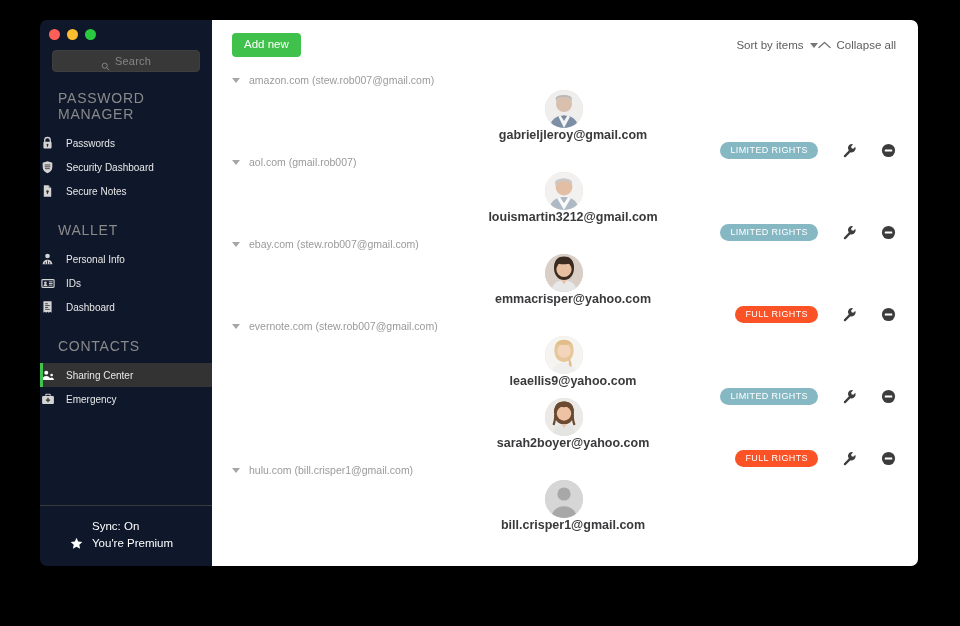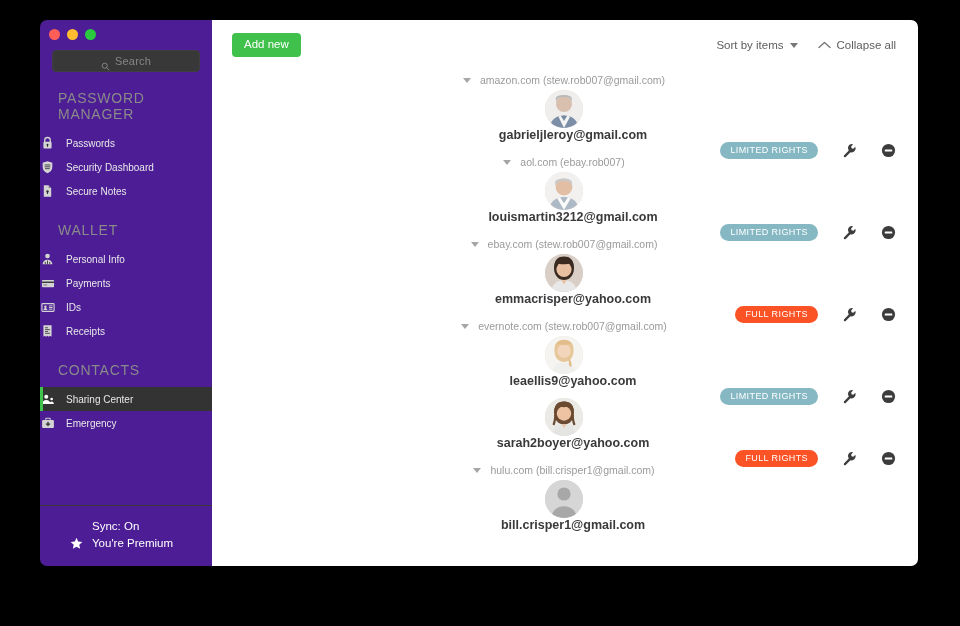--- a/index.html
+++ b/index.html
@@ -22,21 +22,21 @@
     height: 546px;
     border-radius: 7px;
     overflow: hidden;
     display: flex;
     box-shadow: 0 6px 26px rgba(0,0,0,0.65);
   }
 
   
   .sidebar {
     width: 172px;
-    background: #4c1d95;
+    background: #0f172a;
     display: flex;
     flex-direction: column;
     flex: 0 0 172px;
     position: relative;
   }
   .titlebar {
     height: 28px;
     display: flex;
     align-items: center;
     padding: 0 0 0 9px;
@@ -157,21 +157,21 @@
     padding: 6px 12px 7px 12px;
     cursor: pointer;
     font-family: inherit;
     line-height: 1;
     text-align: right;
   }
   .toolbar-right {
     margin-left: auto;
     display: flex;
     align-items: flex-end;
-    gap: 20px;
+    gap: 0;
     color: #5d5d5d;
     font-size: 11.5px;
   }
   .sort-ctl, .collapse-ctl {
     display: flex;
     align-items: center;
     gap: 6px;
     cursor: pointer;
   }
   .caret-down {
@@ -186,21 +186,20 @@
   .list { padding: 0 22px 0 20px; }
 
   .group-head {
     display: flex;
     align-items: center;
     gap: 9px;
     height: 20px;
     color: #9a9a9a;
     font-size: 10.5px;
     cursor: pointer;
-    justify-content: center;
   }
   .group-head .tri {
     width: 0; height: 0;
     border-left: 4px solid transparent;
     border-right: 4px solid transparent;
     border-top: 5px solid #a6a6a6;
     display: block;
   }
 
   .row {
@@ -322,51 +321,41 @@
           <span class="ico">
             <svg viewBox="0 0 14 15" width="13" height="14">
               <circle cx="7" cy="4.3" r="2.5" fill="#d4d4d4"></circle>
               <path d="M1.8 13.2c0-2.9 2.3-5 5.2-5s5.2 2.1 5.2 5z" fill="#d4d4d4"></path>
               <path d="M4.6 13.2v-2.6M9.4 13.2v-2.6M7 13.2V9.1" stroke="#2b2b2b" stroke-width="0.9"></path>
             </svg>
           </span>
           <span>Personal Info</span>
         </div>
 
-        <div class="nav-item">
-          <span class="ico">
-            <svg viewBox="0 0 16 15" width="14" height="13">
-              <rect x="1" y="3.4" width="14" height="8.4" rx="1" fill="#d4d4d4"></rect>
-              <rect x="1" y="5.3" width="14" height="1.5" fill="#2b2b2b"></rect>
-              <rect x="2.6" y="8.4" width="4.4" height="1.5" fill="#8d8d8d"></rect>
-            </svg>
-          </span>
-          <span>Payments</span>
-        </div>
 
         <div class="nav-item">
           <span class="ico">
             <svg viewBox="0 0 16 15" width="14" height="13">
               <rect x="1" y="3" width="14" height="9" rx="1" fill="none" stroke="#d4d4d4" stroke-width="1.3"></rect>
               <circle cx="5" cy="6.6" r="1.5" fill="#d4d4d4"></circle>
               <path d="M2.8 10.3c0-1.3 1-2.1 2.2-2.1s2.2.8 2.2 2.1z" fill="#d4d4d4"></path>
               <path d="M9 5.6h4.3M9 7.5h4.3M9 9.4h4.3" stroke="#d4d4d4" stroke-width="1.1"></path>
             </svg>
           </span>
           <span>IDs</span>
         </div>
 
         <div class="nav-item">
           <span class="ico">
             <svg viewBox="0 0 14 15" width="13" height="14">
               <path d="M2.6 1.3h8.8v12.4l-1.5-1-1.5 1-1.4-1-1.5 1-1.4-1-1.5 1z" fill="#d4d4d4"></path>
               <path d="M4.4 4h3.2M4.4 6h5.2M4.4 8h3.2M4.4 10h5.2" stroke="#2b2b2b" stroke-width="0.85"></path>
             </svg>
           </span>
-          <span>Receipts</span>
+          <span>Dashboard</span>
         </div>
       </div>
 
       <div class="section">
         <div class="section-title">CONTACTS</div>
 
         <div class="nav-item active">
           <span class="ico">
             <svg viewBox="0 0 16 15" width="14" height="13">
               <circle cx="6" cy="4.4" r="2.3" fill="#ffffff"></circle>
@@ -456,21 +445,21 @@
             <svg viewBox="0 0 16 16" width="15" height="15">
               <circle cx="8" cy="8" r="7" fill="#3c3c3c"></circle>
               <rect x="4" y="7" width="8" height="2" rx="0.6" fill="#ffffff"></rect>
             </svg>
           </span>
         </span>
       </div>
 
       <div class="group-head">
         <span class="tri"></span>
-        <span>aol.com (ebay.rob007)</span>
+        <span>aol.com (gmail.rob007)</span>
       </div>
       <div class="row">
         <span class="avatar">
           <svg viewBox="0 0 38 38">
             <rect width="38" height="38" fill="#f2f1ef"></rect>
             <circle cx="19" cy="15" r="8.4" fill="#e2bfa4"></circle>
             <path d="M10.3 9.5c1.2-4 15.2-4 16.4 0 .5 1.8.2 3.6-.5 4.4-.2-3.4-2.9-4.9-7.7-4.9s-7.1 1.5-7.4 4.9c-.8-.9-1.3-2.6-.8-4.4z" fill="#c9c9c9"></path>
             <path d="M4.5 38c0-8.4 6.5-13 14.5-13s14.5 4.6 14.5 13z" fill="#aeb9c6"></path>
             <path d="M14.8 25 19 31.2 23.2 25l2.6 1.2L19 38l-6.8-11.8z" fill="#fafafa"></path>
           </svg>

